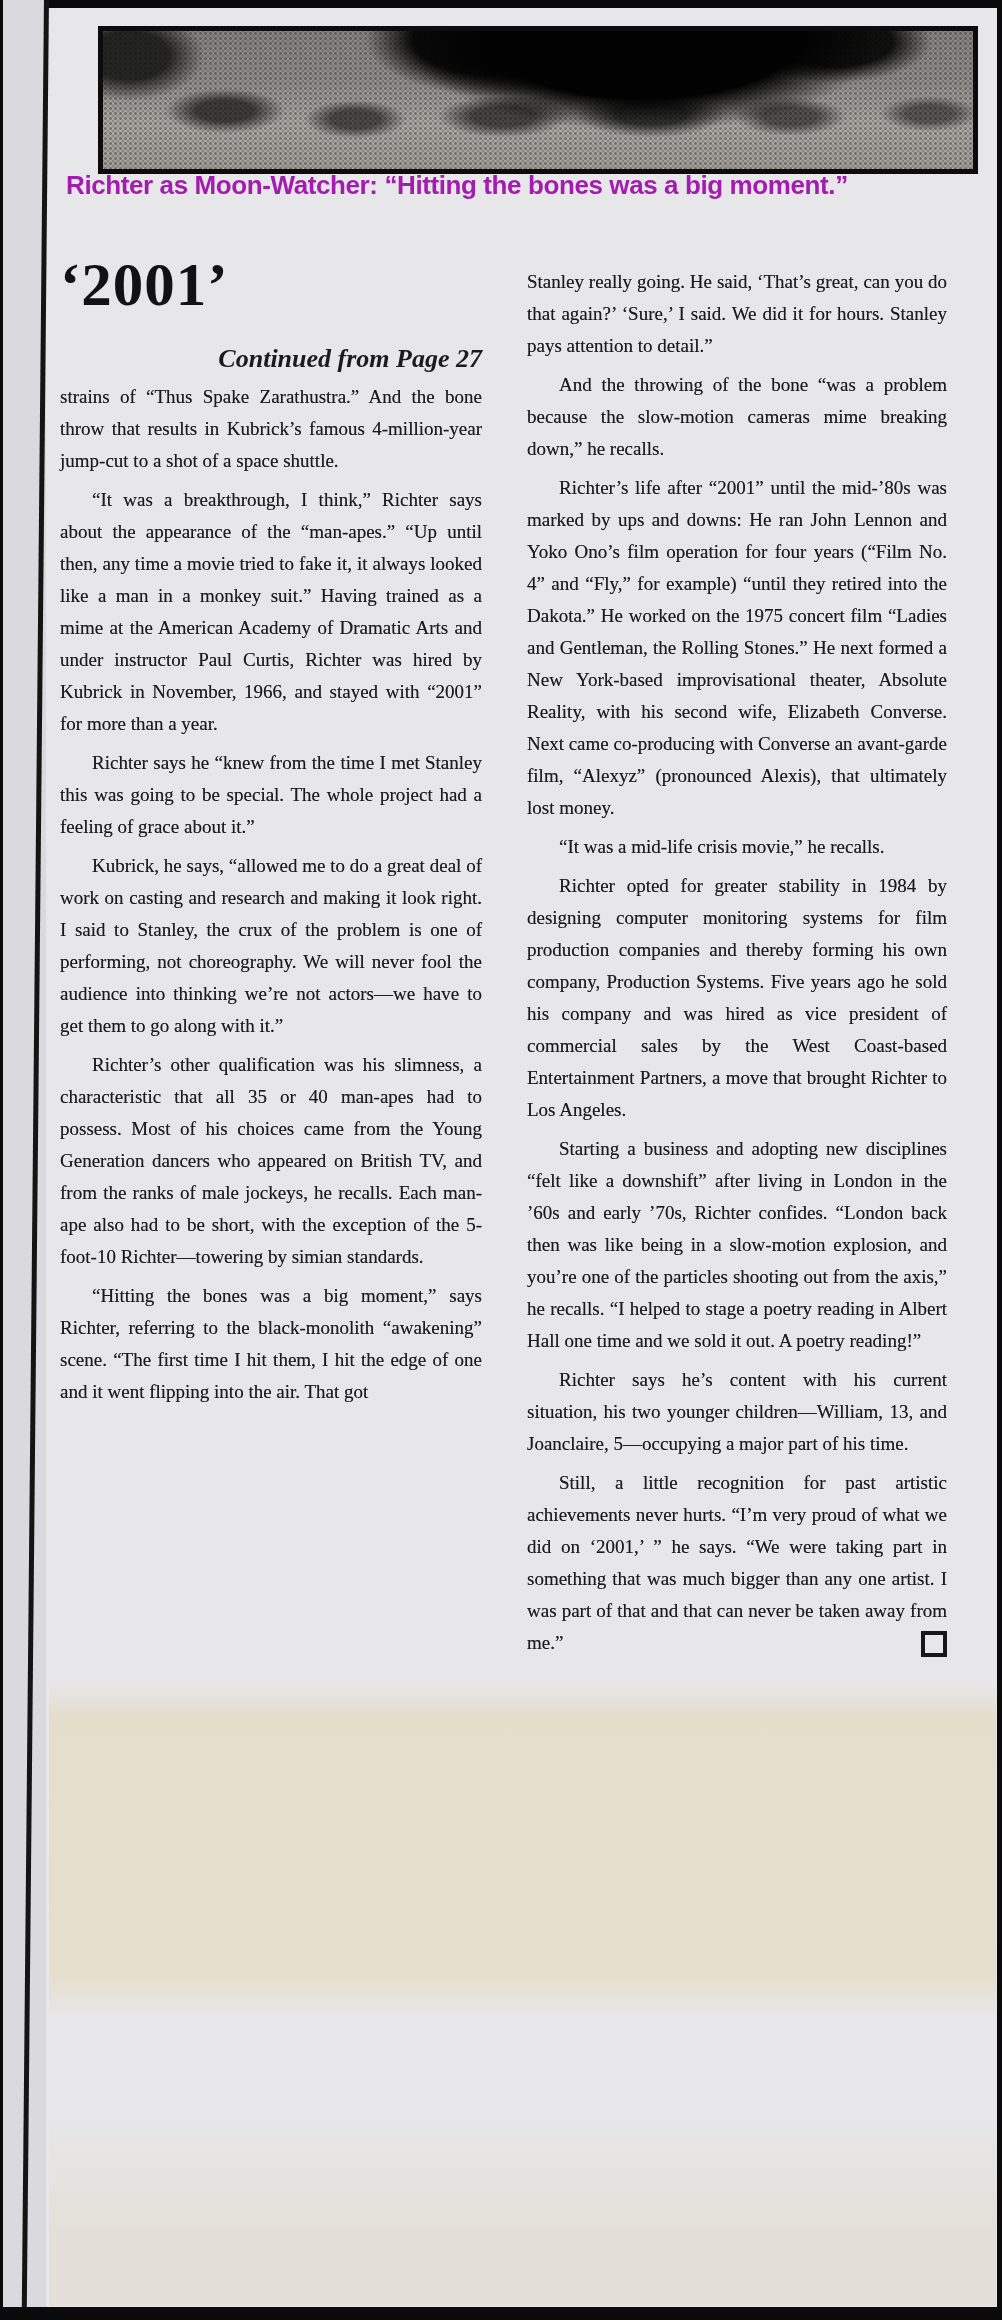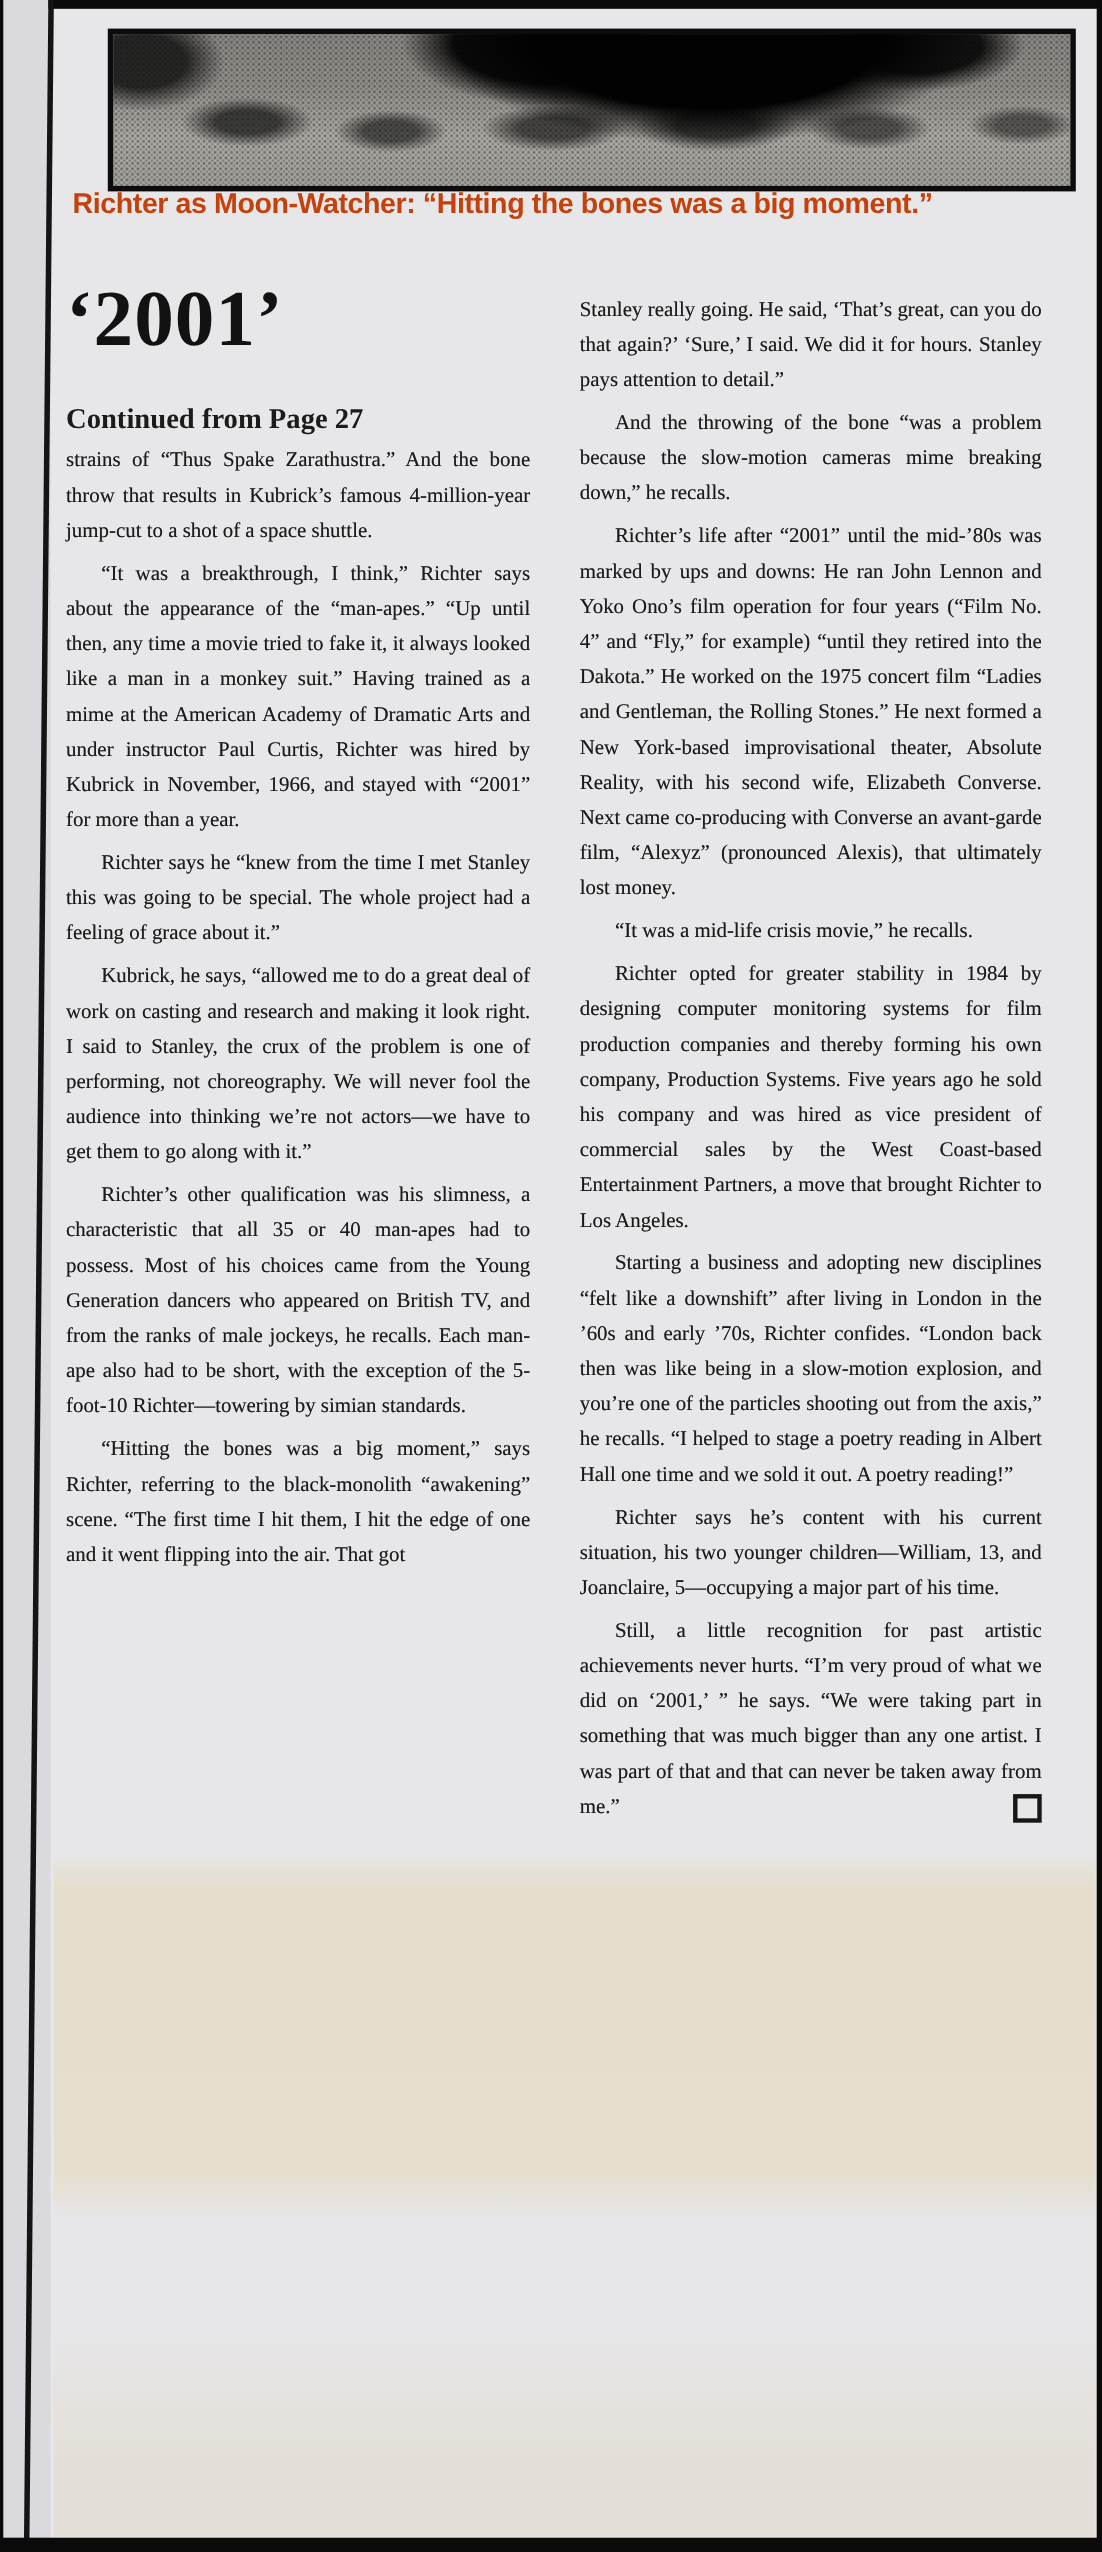--- a/index.html
+++ b/index.html
@@ -45,32 +45,32 @@
       radial-gradient(circle, rgba(25,25,25,.42) 1.1px, rgba(25,25,25,0) 1.7px),
       radial-gradient(circle, rgba(25,25,25,.3) 1px,  rgba(25,25,25,0) 1.6px),
       linear-gradient(180deg,#8e8c88 0%,#999691 35%,#b4b2ac 68%,#a9a7a0 100%);
     background-size:auto,auto,auto,auto,auto,auto,auto,auto,auto,auto,5px 5px,5px 5px,100% 100%;
     background-position:0 0,0 0,0 0,0 0,0 0,0 0,0 0,0 0,0 0,0 0,0 0,2.5px 2.5px,0 0;
   }
   .caption{
     position:absolute;left:66px;top:170px;width:885px;
     font-family:"Liberation Sans", sans-serif;
     font-weight:700;font-size:26px;letter-spacing:-0.4px;
-    color:#c2410c;white-space:nowrap;
+    color:#a21caf;white-space:nowrap;
   }
   .col{position:absolute;text-align:justify;}
   .col-left{left:60px;top:256px;width:422px;}
   .col-right{left:527px;top:266px;width:420px;}
   .headline{
-    margin:0;font-size:72px;line-height:.95;font-weight:700;
+    margin:0;font-size:61px;line-height:.95;font-weight:700;
     letter-spacing:1px;color:#121212;text-align:left;
   }
   .continued{
-    margin:42px 0 0;font-weight:700;font-size:26px;
-    line-height:30px;text-align:left;
+    margin:30px 0 0;font-style:italic;font-weight:700;font-size:26px;
+    line-height:30px;text-align:right;
   }
   p.body{
     margin:7px 0 0;font-size:19px;line-height:32px;
     text-shadow:0 0 .5px rgba(20,20,20,.55);
   }
   p.body.ind{text-indent:32px;}
   .endmark-row{display:flex;justify-content:flex-end;margin-top:-28px;}
   .endmark{width:18px;height:18px;border:4px solid #171717;background:transparent;}
 </style>
 </head>

